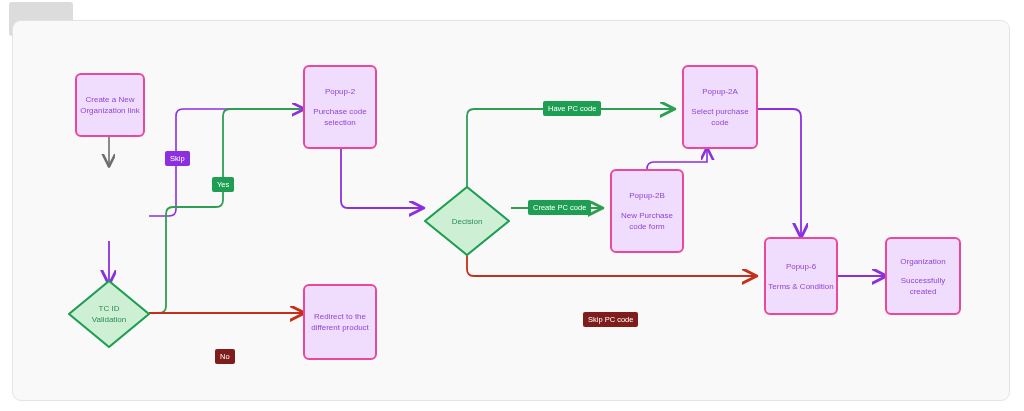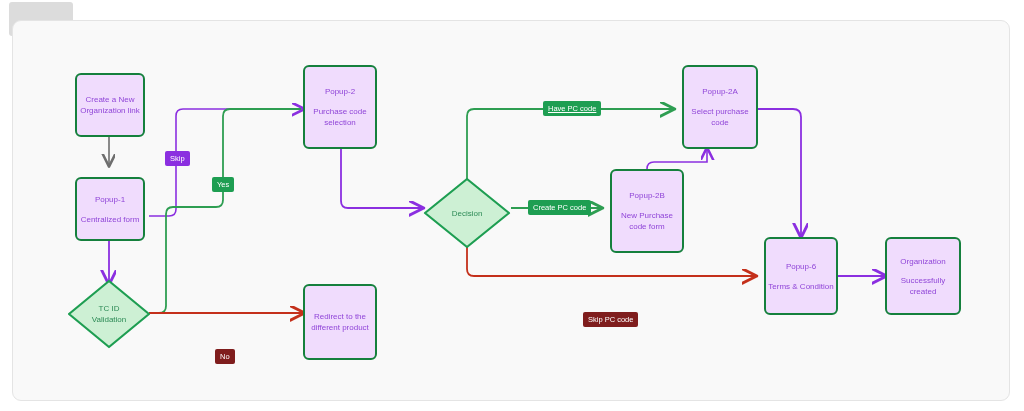--- a/index.html
+++ b/index.html
@@ -37,21 +37,21 @@
     position:absolute;
     box-sizing:border-box;
     display:flex;
     flex-direction:column;
     align-items:center;
     justify-content:center;
     text-align:center;
   }
   .node-rect{
     background:#f0dcfd;
-    border:2px solid #15803d;
+    border:2px solid #ec4899;
     border-radius:6px;
     color:#9046d8;
     font-size:8px;
     line-height:11px;
   }
   .node-rect .n-title{margin-bottom:9px;}
   .node-rect .n-sub{}
   .diamond-wrap{position:absolute;}
   .diamond-shape{
     position:absolute;left:0;top:0;
@@ -150,24 +150,20 @@
     <g>
       <path d="M824,255 L872,255" fill="none" stroke="#8b2fe0" stroke-width="1.8" marker-end="url(#arrow-purple)"></path>
     </g>
   </svg>
 
   <div class="node node-rect" style="left:62px;top:52px;width:70px;height:64px;">
     <span class="n-title">Create a New</span>
     <span class="n-sub" style="margin-top:-9px;">Organization link</span>
   </div>
 
-  <div class="node node-rect" style="left:62px;top:156px;width:70px;height:64px;">
-    <span class="n-title">Popup-1</span>
-    <span class="n-sub">Centralized form</span>
-  </div>
 
   <div class="diamond-wrap" style="left:54px;top:258px;width:84px;height:70px;">
     <svg class="diamond-shape" viewBox="0 0 84 70" xmlns="http://www.w3.org/2000/svg">
       <polygon points="42,2 82,35 42,68 2,35" fill="#cdf0d4" stroke="#1e9e52" stroke-width="2.2" stroke-linejoin="round"></polygon>
     </svg>
     <div class="diamond-label">
       <span>TC ID</span>
       <span>Validation</span>
     </div>
   </div>
@@ -176,21 +172,21 @@
     <span class="n-title">Popup-2</span>
     <span class="n-sub">Purchase code</span>
     <span class="n-sub">selection</span>
   </div>
 
   <div class="node node-rect" style="left:290px;top:255px;width:74px;height:76px;margin-top:8px;">
     <span class="n-title">Redirect to the</span>
     <span class="n-sub" style="margin-top:-9px;">different product</span>
   </div>
 
-  <div class="diamond-wrap" style="left:410px;top:156px;width:88px;height:72px;">
+  <div class="diamond-wrap" style="left:410px;top:164px;width:88px;height:72px;">
     <svg class="diamond-shape" viewBox="0 0 88 72" xmlns="http://www.w3.org/2000/svg">
       <polygon points="44,2 86,36 44,70 2,36" fill="#cdf0d4" stroke="#1e9e52" stroke-width="2.2" stroke-linejoin="round"></polygon>
     </svg>
     <div class="diamond-label">
       <span>Decision</span>
     </div>
   </div>
 
   <div class="node node-rect" style="left:669px;top:44px;width:76px;height:84px;">
     <span class="n-title">Popup-2A</span>
@@ -214,19 +210,19 @@
     <span class="n-sub">Successfully</span>
     <span class="n-sub">created</span>
   </div>
 
   <div class="edge-badge badge-purple" style="left:152px;top:130px;">Skip</div>
 
   <div class="edge-badge badge-green" style="left:199px;top:156px;">Yes</div>
 
   <div class="edge-badge badge-red" style="left:202px;top:284px;">No</div>
 
-  <div class="edge-badge badge-green" style="left:530px;top:80px;text-decoration:underline;">Have PC code</div>
+  <div class="edge-badge badge-green" style="left:530px;top:80px;">Have PC code</div>
 
   <div class="edge-badge badge-green" style="left:515px;top:179px;">Create PC code</div>
 
   <div class="edge-badge badge-red" style="left:570px;top:247px;">Skip PC code</div>
 
 </div>
 
 </body></html>

